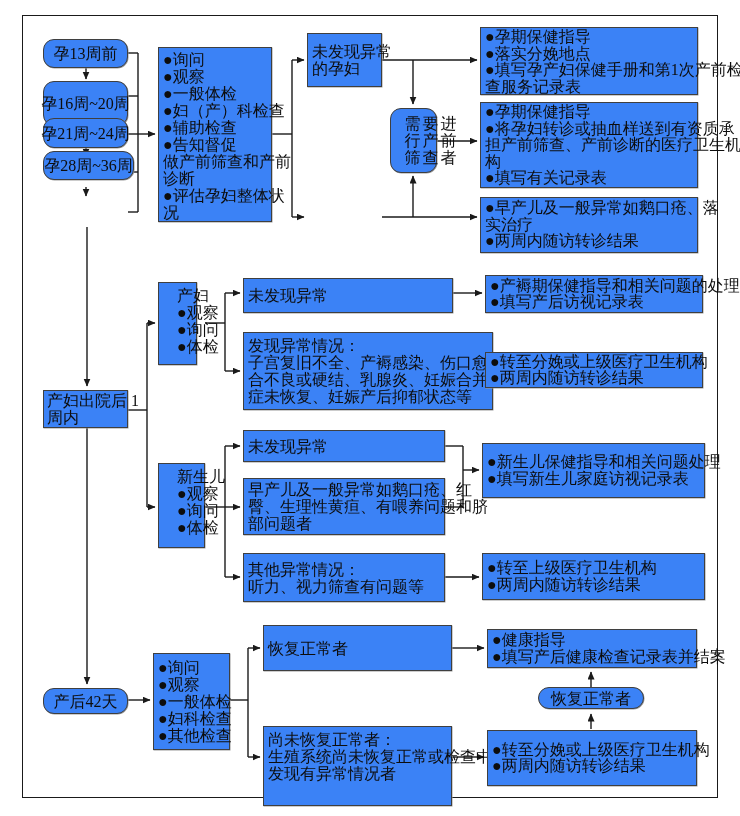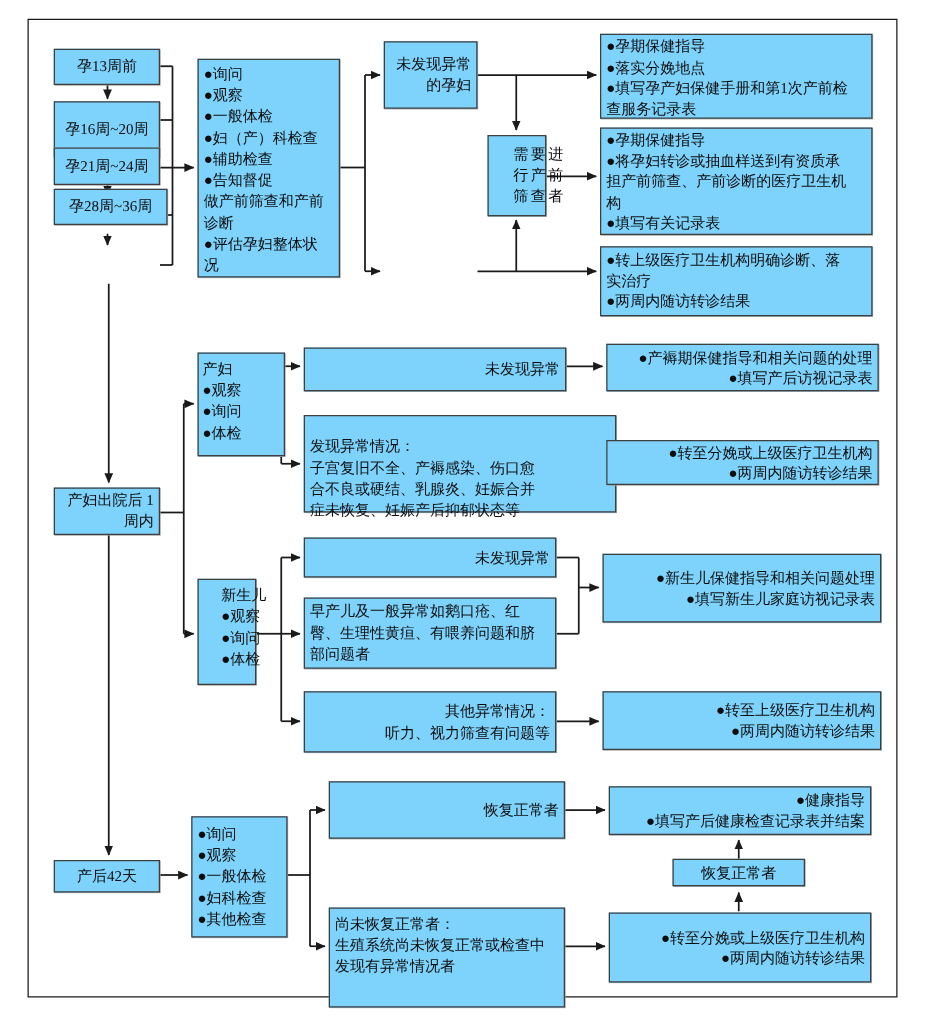--- a/index.html
+++ b/index.html
@@ -6,26 +6,26 @@
   #canvas{
     position:relative;width:740px;height:816px;background:#ffffff;overflow:hidden;
     font-family:"Liberation Serif","DejaVu Serif",serif;color:#0d0d0d;
   }
   #frame{
     position:absolute;left:22px;top:15px;width:696px;height:783px;
     border:1.6px solid #1a1a1a;box-sizing:border-box;background:transparent;
   }
   #wires{position:absolute;left:0;top:0;z-index:1;}
   .bx{
-    position:absolute;z-index:2;background:#7dd3fc;border:1.4px solid #3f3f3f;
-    box-sizing:border-box;font-size:12px;line-height:17px;white-space:pre;
+    position:absolute;z-index:2;background:#3b82f6;border:1.4px solid #3f3f3f;
+    box-sizing:border-box;font-size:16px;line-height:17px;white-space:pre;
     padding:2px 4px;box-shadow:0.5px 0.5px 0 #9a9a9a;
   }
-  .cc{display:flex;align-items:center;justify-content:center;text-align:right;padding:0;}
-  .vc{display:flex;flex-direction:column;justify-content:center;text-align:right;}
+  .cc{display:flex;align-items:center;justify-content:center;text-align:right;padding:0;border-radius:11px;}
+  .vc{display:flex;flex-direction:column;justify-content:center;}
   .lh16{line-height:16.5px;}
   .just{letter-spacing:2px;padding-left:36px;}
 </style>
 </head>
 <body>
 
 <div id="canvas">
 
   <svg id="wires" width="740" height="816">
     <defs>
@@ -121,38 +121,38 @@
 
   <div class="bx lh16" style="left:480px;top:27px;width:218px;height:68px;padding-top:1px">●孕期保健指导
 ●落实分娩地点
 ●填写孕产妇保健手册和第1次产前检
 查服务记录表</div>
   <div class="bx lh16" style="left:480px;top:102px;width:218px;height:86px;padding-top:1px">●孕期保健指导
 ●将孕妇转诊或抽血样送到有资质承
 担产前筛查、产前诊断的医疗卫生机
 构
 ●填写有关记录表</div>
-  <div class="bx lh16" style="left:480px;top:197px;width:218px;height:56px;padding-top:2px">●转上级医疗卫生机构明确诊断、落
+  <div class="bx lh16" style="left:480px;top:197px;width:218px;height:56px;padding-top:2px">●早产儿及一般异常如鹅口疮、落
 实治疗
 ●两周内随访转诊结果</div>
 
   <div class="bx vc" style="left:43px;top:390px;width:85px;height:38px;padding-left:3px">产妇出院后 1
 周内</div>
 
-  <div class="bx" style="left:158px;top:282px;width:70px;height:83px;padding-top:4px;padding-left:3px">产妇
+  <div class="bx" style="left:158px;top:282px;width:39px;height:83px;padding-top:4px;padding-left:18px">产妇
 ●观察
 ●询问
 ●体检</div>
   <div class="bx" style="left:158px;top:463px;width:47px;height:85px;padding-top:4px;padding-left:18px">新生儿
 ●观察
 ●询问
 ●体检</div>
 
   <div class="bx vc" style="left:243px;top:278px;width:210px;height:35px">未发现异常</div>
-  <div class="bx" style="left:243px;top:332px;width:250px;height:78px;padding-top:16px">发现异常情况：
+  <div class="bx" style="left:243px;top:332px;width:250px;height:78px;padding-top:4px">发现异常情况：
 子宫复旧不全、产褥感染、伤口愈
 合不良或硬结、乳腺炎、妊娠合并
 症未恢复、妊娠产后抑郁状态等</div>
 
   <div class="bx vc lh16" style="left:485px;top:275px;width:218px;height:38px">●产褥期保健指导和相关问题的处理
 ●填写产后访视记录表</div>
   <div class="bx vc lh16" style="left:485px;top:352px;width:218px;height:36px">●转至分娩或上级医疗卫生机构
 ●两周内随访转诊结果</div>
 
   <div class="bx vc" style="left:243px;top:430px;width:202px;height:32px">未发现异常</div>

